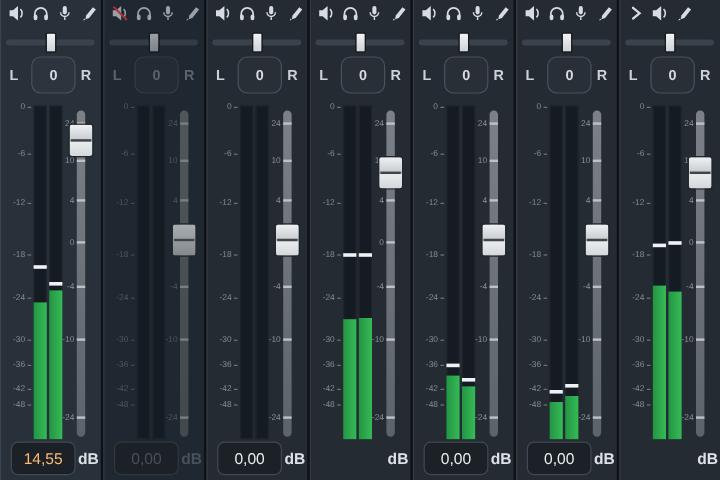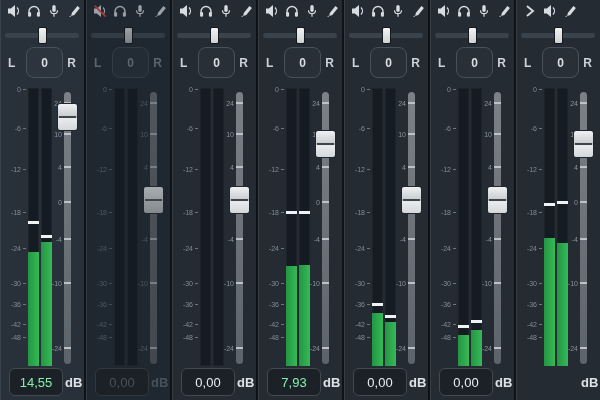--- a/index.html
+++ b/index.html
@@ -47,21 +47,21 @@
   .muted .ftick{background:#787e84;}
   .fader-handle{position:absolute;left:57px;width:21px;height:28px;border-radius:3px;border:1px solid #22262a;
                 background:linear-gradient(180deg,#eff1f3,#ccd0d3 44%,#aab0b4 50%,#e9eceE 56%,#d4d8db);cursor:grab;}
   .fader-groove{position:absolute;left:1px;right:1px;top:12px;height:2px;background:#40454a;}
   .muted .fader-handle{background:linear-gradient(180deg,#a8adb2,#84898e);}
 
   .value-box{position:absolute;left:9px;top:368px;width:54px;height:28px;border:1px solid #414952;border-radius:6px;
              background:#1b2127;display:flex;align-items:center;justify-content:center;cursor:text;}
   .muted .value-box{border-color:#30383f;}
   .value-text{font-size:13px;color:#e9edf0;}
-  .value-text.modified{color:#86efac;}
+  .value-text.modified{color:#fdba74;}
   .muted .value-text{color:#48515a;}
   .db-label{position:absolute;left:65px;top:375px;font-size:13px;font-weight:700;color:#dde2e7;}
   .muted .db-label{color:#48515a;}
 </style>
 </head>
 <body>
 
 <div id="mixer">
     <div class="strip sel" style="left: 0px;">
       <div class="icon-row">
@@ -376,23 +376,20 @@
         <div class="ftick" style="top: 41px;"></div>
         <div class="ftick" style="top: 74px;"></div>
         <div class="ftick" style="top: 109px;"></div>
         <div class="ftick" style="top: 146px;"></div>
         <div class="ftick" style="top: 190px;"></div>
         <div class="ftick" style="top: 255px;"></div>
       </div>
       <div class="fader-handle" style="top: 130px;">
         <div class="fader-groove"></div>
       </div>
-      <div class="value-box">
-        <span class="value-text modified">7,93</span>
-      </div>
       <span class="db-label">dB</span>
     </div>
     <div class="strip" style="left: 344px;">
       <div class="icon-row">
         <span class="icon">
           <svg viewBox="0 0 14 14" xmlns="http://www.w3.org/2000/svg">
             <path fill="#d7dce1" d="M1 4.5h2.8L8 1v12L3.8 9.5H1z"></path>
             <path fill="none" stroke="#d7dce1" stroke-width="1.3" d="M10 3.5a5 5 0 0 1 0 7"></path>
           </svg>
         </span>

